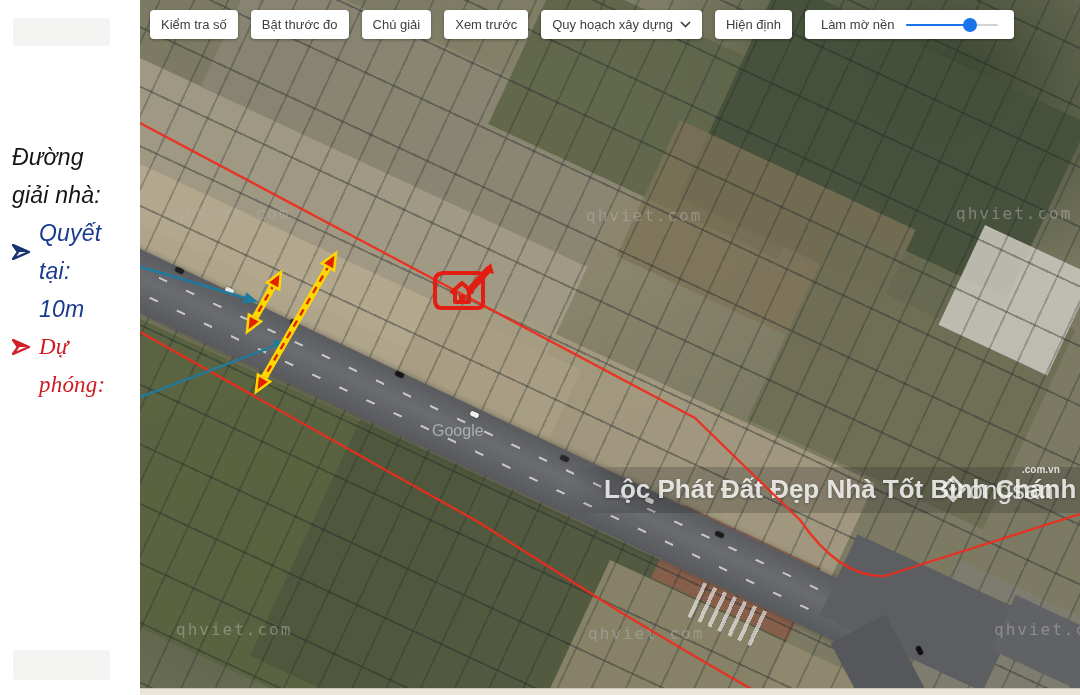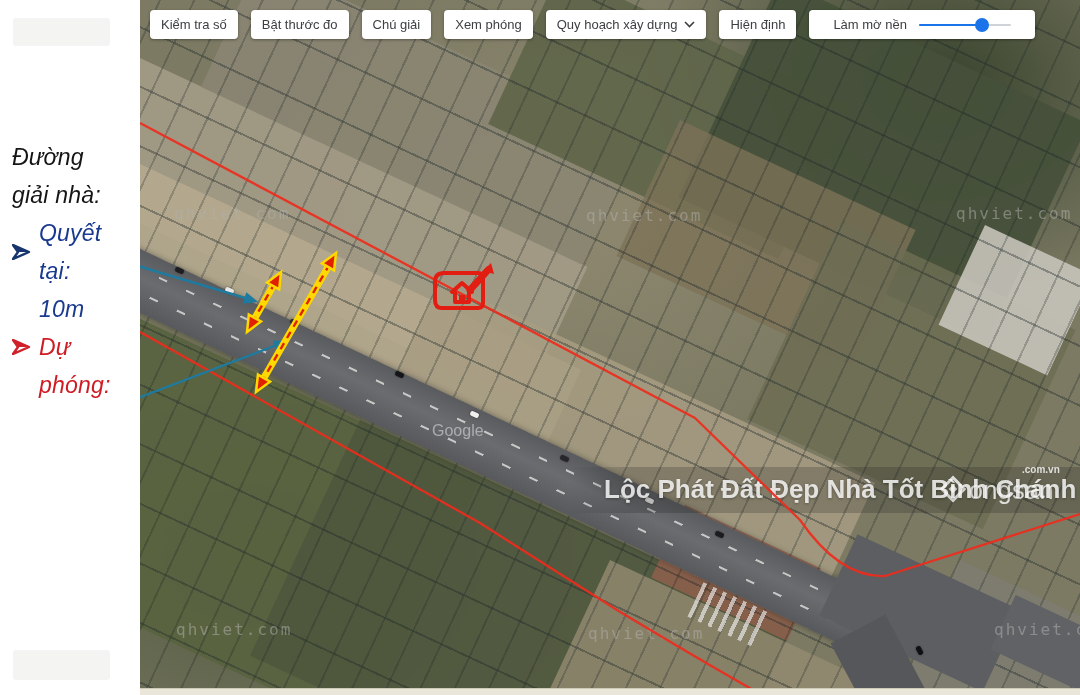--- a/index.html
+++ b/index.html
@@ -10,21 +10,21 @@
   .panel { position:absolute; left:0; top:0; width:140px; height:695px; background:#ffffff; z-index:40; }
   .faint-block { position:absolute; left:13px; width:97px; height:28px; background:#f4f4f3; border-radius:3px; }
   .fb-top { top:18px; } .fb-bottom { top:650px; height:30px; }
   .panel-text { position:absolute; left:12px; top:138px; width:126px;
     font-style:italic; font-size:23px; line-height:38px; color:#151515; letter-spacing:.2px; }
   .p-line { white-space:nowrap; }
   .bullet-row { display:flex; align-items:center; gap:8px; }
   .bullet-ic { width:19px; height:16px; flex:0 0 19px; }
   .indent { margin-left:27px; }
   .t-blue { color:#1a3a8f; }
-  .t-red { color:#cf1b24; }
+  .t-red { color:#cf1b24;font-family:Liberation Serif, serif; }
 
   
   .map { position:absolute; left:140px; top:0; width:940px; height:695px; overflow:hidden; background:
       radial-gradient(420px 320px at 85% 12%, rgba(52,64,42,.95), rgba(52,64,42,0) 70%),
       radial-gradient(500px 380px at 12% 80%, rgba(78,87,61,.9), rgba(78,87,61,0) 72%),
       radial-gradient(460px 340px at 45% 30%, rgba(148,140,115,.8), rgba(148,140,115,0) 75%),
       #7c7a63; }
   .patch { position:absolute; transform-origin:0 0; }
   .grid-lines { position:absolute; left:-220px; top:-260px; width:1500px; height:1300px;
     transform:rotate(25deg); transform-origin:center; opacity:.75;
@@ -59,21 +59,21 @@
   .wm-tile { position:absolute; font-family:"DejaVu Sans Mono", monospace; font-size:16px;
     color:rgba(175,175,170,.55); letter-spacing:2px; z-index:21;margin-left:16px; }
   .wm-credit { position:absolute; left:292px; top:422px; font-size:16px; color:rgba(255,255,255,.45); z-index:21; }
 
   
   .toolbar { position:absolute; left:10px; top:10px; display:flex; gap:13px; z-index:50; }
   .tb-btn { background:#fff; border:none; border-radius:4px; padding:7px 11px; font-size:13px;
     color:#3c4043; font-family:"Liberation Sans", sans-serif; box-shadow:0 1px 3px rgba(0,0,0,.35);
     white-space:nowrap; display:flex; align-items:center; gap:7px; cursor:pointer; }
   .chev { width:11px; height:7px; }
-  .opacity-box { background:#fff; border-radius:4px; padding:7px 24px; font-size:13px; color:#3c4043;
+  .opacity-box { background:#fff; border-radius:4px; padding:7px 16px; font-size:13px; color:#3c4043;
     box-shadow:0 1px 3px rgba(0,0,0,.35); display:flex; align-items:center; gap:12px; }
   .slider { position:relative; width:92px; height:14px; }
   .slider-track { position:absolute; left:0; right:0; top:6px; height:2px; background:#cfd2d6; border-radius:1px; }
   .slider-fill { position:absolute; left:0; top:6px; height:2px; background:#1a73e8; border-radius:1px; }
   .slider-thumb { position:absolute; top:0; width:14px; height:14px; margin-left:-7px; border-radius:50%; background:#1a73e8; }
 
   .bottom-strip { position:absolute; left:0; bottom:0; width:100%; height:7px; background:#eae6da;
     border-top:1px solid #cfc9b8; z-index:45; }
 
   
@@ -145,21 +145,21 @@
       <button class="tb-btn">
           <span>Kiểm tra số</span>
         </button>
       <button class="tb-btn">
           <span>Bật thước đo</span>
         </button>
       <button class="tb-btn">
           <span>Chú giải</span>
         </button>
       <button class="tb-btn">
-          <span>Xem phóng</span>
+          <span>Xem trước</span>
         </button>
       <button class="tb-btn">
         <span>Quy hoạch xây dựng</span>
         <svg class="chev" viewBox="0 0 11 7">
           <polyline points="1,1 5.5,5.5 10,1" fill="none" stroke="#3c4043" stroke-width="1.6"></polyline>
         </svg>
       </button>
       <button class="tb-btn">
           <span>Hiện định</span>
         </button>

